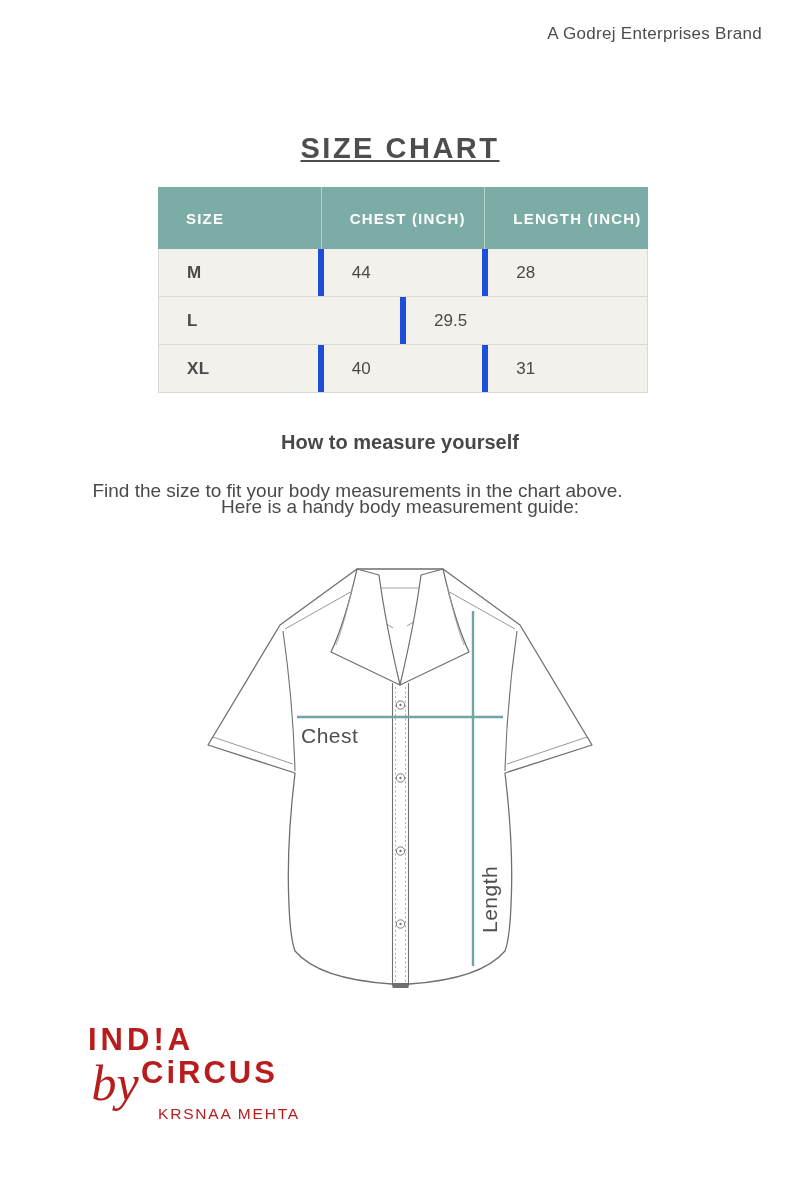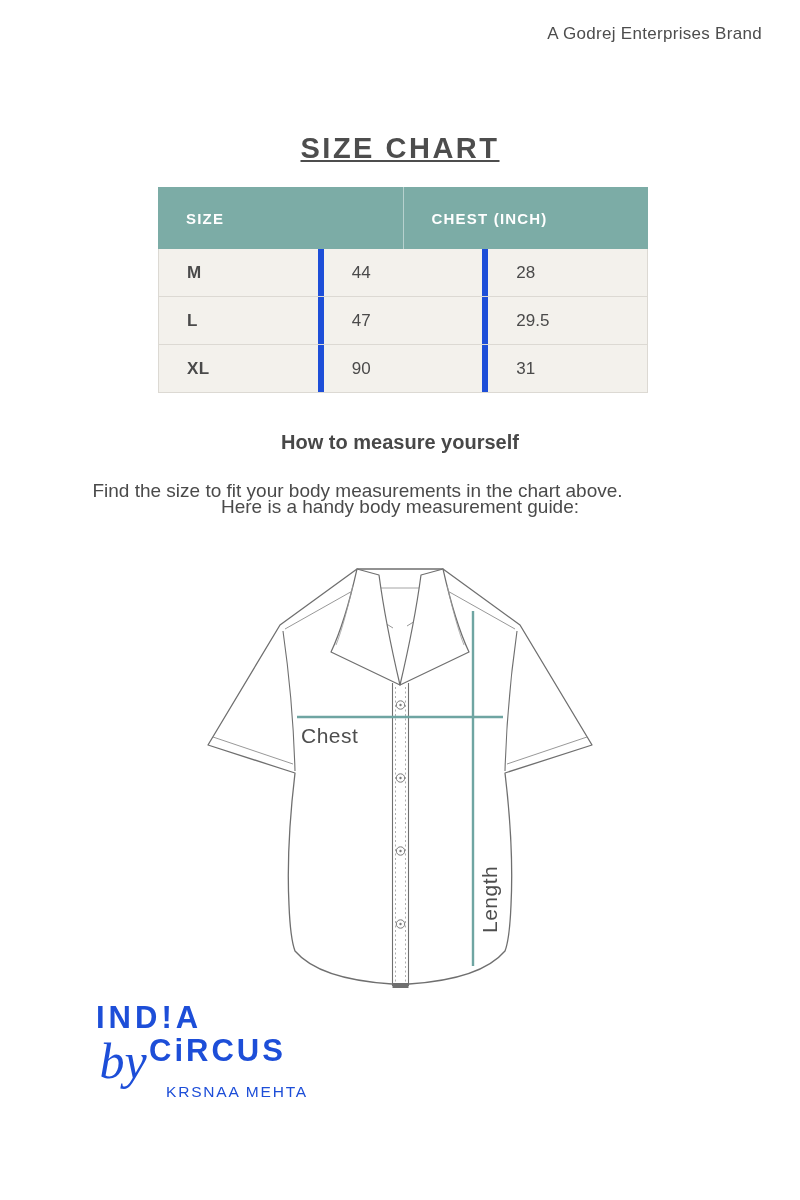--- a/index.html
+++ b/index.html
@@ -38,55 +38,55 @@
   .measure-heading{
     position:absolute;top:431px;left:0;width:800px;text-align:center;
     font-size:20px;font-weight:700;color:#484848;
   }
   .measure-line1{position:absolute;top:480px;left:0;width:715px;text-align:center;font-size:19px;color:#4a4a4a;}
   .measure-line2{position:absolute;top:496px;left:0;width:800px;text-align:center;font-size:19px;color:#4a4a4a;}
   
   .shirt-wrap{position:absolute;left:200px;top:555px;width:400px;height:445px;}
   .shirt-wrap svg{display:block;width:400px;height:445px;}
   
-  .logo{position:absolute;left:84px;top:1000px;width:230px;height:115px;color:#1d4ed8;margin-left:8px;}
+  .logo{position:absolute;left:84px;top:1022px;width:230px;height:115px;color:#b91c1c;}
   .logo-india{position:absolute;left:4px;top:0;font-size:31px;font-weight:700;letter-spacing:4px;}
   .logo-circus{position:absolute;left:57px;top:33px;font-size:31px;font-weight:700;letter-spacing:3px;}
   .logo-by{
     position:absolute;left:-6px;top:36px;width:74px;text-align:center;
     font-family:Liberation Serif, serif;font-style:italic;font-size:50px;line-height:1;
   }
   .logo-krsnaa{position:absolute;left:74px;top:83px;font-size:15.5px;font-weight:500;letter-spacing:1.8px;}
 </style>
 </head>
 <body>
 
 <div class="brand-line">A Godrej Enterprises Brand</div>
 
 <div class="size-chart-title">SIZE CHART</div>
 
 <div class="size-table">
   <div class="thead">
     <div class="th">SIZE</div>
     <div class="th">CHEST (INCH)</div>
+    <div class="th">LENGTH (INCH)</div>
   </div>
   <div class="tbody">
     <div class="tr">
       <div class="td">M</div>
       <div class="td">44</div>
       <div class="td">28</div>
     </div>
     <div class="tr">
       <div class="td">L</div>
-      <div class="td">47</div>
       <div class="td">29.5</div>
     </div>
     <div class="tr">
       <div class="td">XL</div>
-      <div class="td">90</div>
+      <div class="td">40</div>
       <div class="td">31</div>
     </div>
   </div>
 </div>
 
 <div class="measure-heading">How to measure yourself</div>
 <div class="measure-line1">Find the size to fit your body measurements in the chart above.</div>
 <div class="measure-line2">Here is a handy body measurement guide:</div>
 
 <div class="shirt-wrap">

